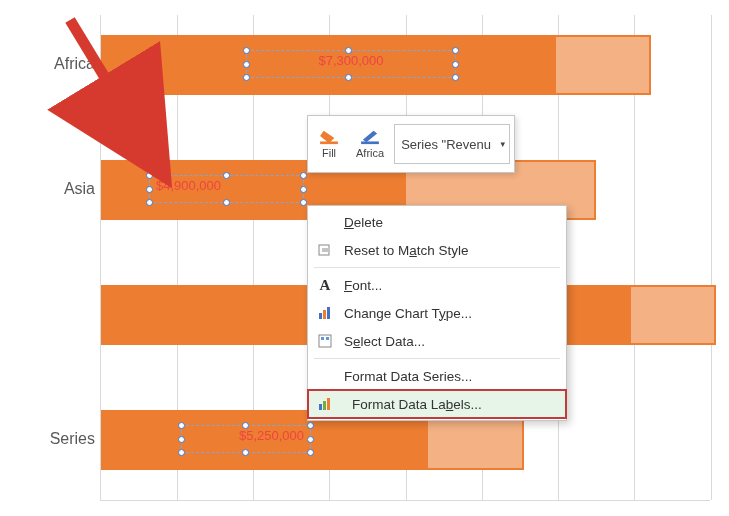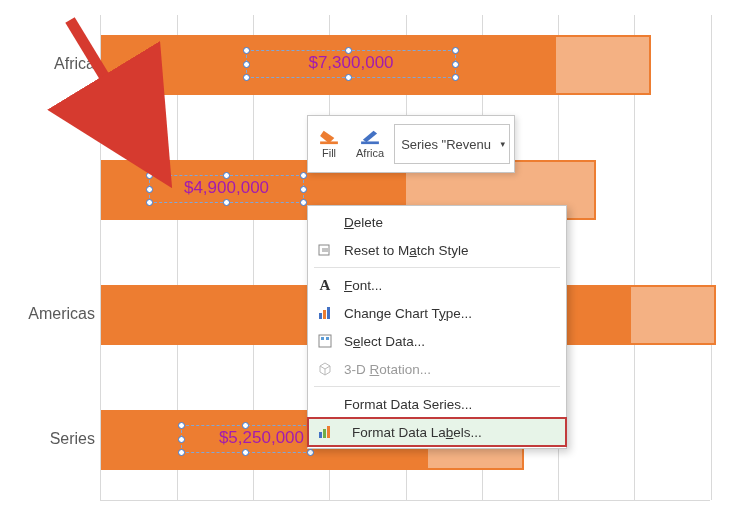--- a/index.html
+++ b/index.html
@@ -61,22 +61,22 @@
   .cat-label {
     position: absolute;
     left: 0;
     width: 85px;
     text-align: right;
     color: #595959;
     font-size: 16px;
   }
   .data-label {
     position: absolute;
-    font-size: 17px;
-    color: #a21caf;
+    font-size: 13px;
+    color: #ef4444;
     background: transparent;
     padding: 2px 6px;
     white-space: nowrap;
   }
   .sel-box {
     border: 1px dashed #7ea6d9;
   }
   .sel-handle {
     position: absolute;
     width: 7px;
@@ -211,21 +211,21 @@
       <span class="sel-handle" style="left:-4px; top:-4px"></span>
       <span class="sel-handle" style="left:98px; top:-4px"></span>
       <span class="sel-handle" style="right:-4px; top:-4px"></span>
       <span class="sel-handle" style="left:-4px; bottom:-4px"></span>
       <span class="sel-handle" style="left:98px; bottom:-4px"></span>
       <span class="sel-handle" style="right:-4px; bottom:-4px"></span>
       <span class="sel-handle" style="left:-4px; top:10px"></span>
       <span class="sel-handle" style="right:-4px; top:10px"></span>
     </div>
 
-    <div class="data-label sel-box" style="left:48px; top:160px; width:155px; height:28px; text-align:center">
+    <div class="data-label sel-box" style="left:48px; top:160px; width:155px; height:28px; text-align:left">
       <span>$4,900,000</span>
       <span class="sel-handle" style="left:-4px; top:-4px"></span>
       <span class="sel-handle" style="left:73px; top:-4px"></span>
       <span class="sel-handle" style="right:-4px; top:-4px"></span>
       <span class="sel-handle" style="left:-4px; bottom:-4px"></span>
       <span class="sel-handle" style="left:73px; bottom:-4px"></span>
       <span class="sel-handle" style="right:-4px; bottom:-4px"></span>
       <span class="sel-handle" style="left:-4px; top:10px"></span>
       <span class="sel-handle" style="right:-4px; top:10px"></span>
     </div>
@@ -237,21 +237,21 @@
       <span class="sel-handle" style="right:-4px; top:-4px"></span>
       <span class="sel-handle" style="left:-4px; bottom:-4px"></span>
       <span class="sel-handle" style="left:60px; bottom:-4px"></span>
       <span class="sel-handle" style="right:-4px; bottom:-4px"></span>
       <span class="sel-handle" style="left:-4px; top:10px"></span>
       <span class="sel-handle" style="right:-4px; top:10px"></span>
     </div>
   </div>
 
   <div class="cat-label" style="top:45px">Africa</div>
-  <div class="cat-label" style="top:295px">Americas</div>
+  <div class="cat-label" style="top:170px">Asia</div>
   <div class="cat-label" style="top:420px">Series</div>
 
   <svg class="arrow-annot" width="180" height="200">
     <defs>
       <marker id="ah" markerWidth="12" markerHeight="12" refX="9" refY="6" orient="auto">
         <path d="M0,0 L12,6 L0,12 Z" fill="#d63a2f"></path>
       </marker>
     </defs>
     <line x1="30" y1="20" x2="115" y2="160" stroke="#d63a2f" stroke-width="11" marker-end="url(#ah)"></line>
   </svg>
@@ -308,29 +308,20 @@
     </div>
     <div class="ctx-item">
       <span class="icn-slot">
         <svg width="16" height="16" viewBox="0 0 16 16">
             <rect x="2" y="2" width="12" height="12" fill="none" stroke="#888"></rect>
             <rect x="4" y="4" width="3" height="3" fill="#5b9bd5"></rect>
             <rect x="9" y="4" width="3" height="3" fill="#5b9bd5"></rect>
           </svg>
       </span>
       <span><span>S</span><u class="mn">e</u><span>lect Data...</span></span>
-    </div>
-    <div class="ctx-item disabled">
-      <span class="icn-slot">
-        <svg width="16" height="16" viewBox="0 0 16 16">
-            <path d="M3 5 L8 2 L13 5 L13 11 L8 14 L3 11 Z" fill="none" stroke="#bbb"></path>
-            <path d="M3 5 L8 8 L13 5 M8 8 L8 14" stroke="#bbb" fill="none"></path>
-          </svg>
-      </span>
-      <span><span>3-D </span><u class="mn">R</u><span>otation...</span></span>
     </div>
     <div class="ctx-sep"></div>
     <div class="ctx-item">
       <span class="icn-slot"></span>
       <span>Format Data Series...</span>
     </div>
     <div class="ctx-item highlight">
       <span class="icn-slot">
         <svg width="16" height="16" viewBox="0 0 16 16">
             <rect x="2" y="8" width="3" height="6" fill="#4472c4"></rect>

